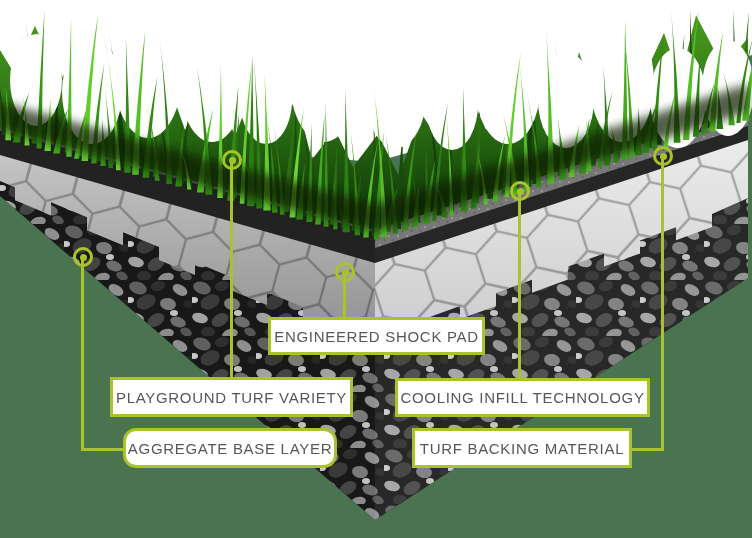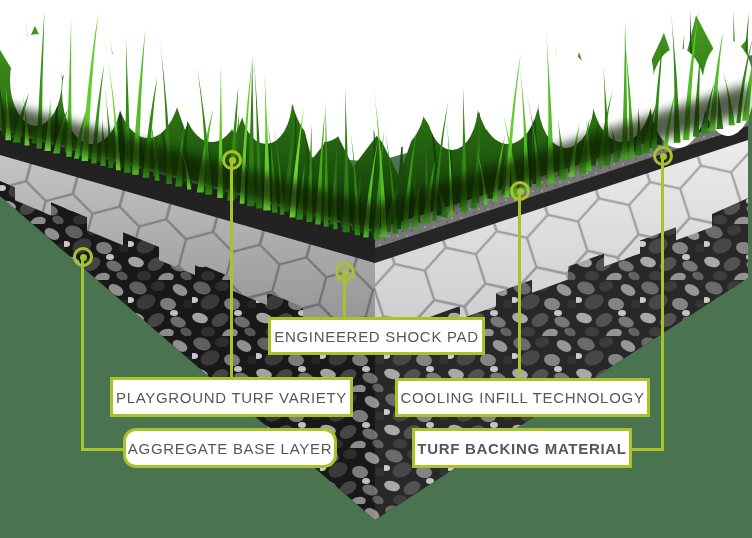--- a/index.html
+++ b/index.html
@@ -29,21 +29,21 @@
   .m1{left:222px;top:150px;} .m2{left:73px;top:247px;} .m3{left:335px;top:262px;}
   .m4{left:510px;top:181px;} .m5{left:653px;top:146px;}
   
   .cbox{position:absolute;background:var(--box-bg);border:3px solid var(--accent);
         box-sizing:border-box;display:flex;align-items:center;justify-content:center;
         color:var(--text);font-size:15px;letter-spacing:.7px;white-space:nowrap;}
   .box-shock{left:268px;top:317px;width:217px;height:38px;}
   .box-play {left:110px;top:377px;width:243px;height:40px;}
   .box-cool {left:395px;top:378px;width:255px;height:39px;}
   .box-agg  {left:123px;top:428px;width:214px;height:40px;border-radius:13px;}
-  .box-back {left:412px;top:428px;width:220px;height:40px;font-weight:bold;}
+  .box-back {left:412px;top:428px;width:220px;height:40px;}
 </style>
 </head>
 <body>
 
 <div class="stage">
 
   <svg id="scene" width="752" height="538" viewBox="0 0 752 538" xmlns="http://www.w3.org/2000/svg">
       <defs>
     <pattern id="pebbles" width="64" height="56" patternUnits="userSpaceOnUse">
           <ellipse cx="10" cy="8" rx="9" ry="6" transform="rotate(20 10 8)" fill="#5f5f5f"></ellipse>

